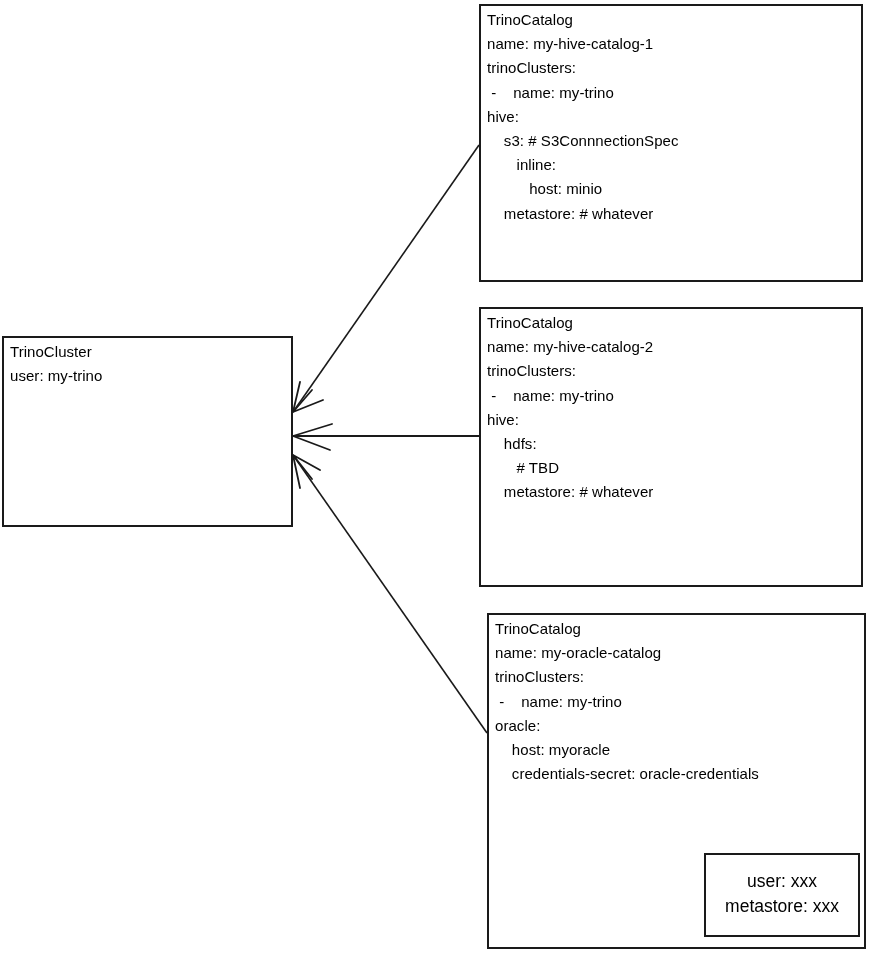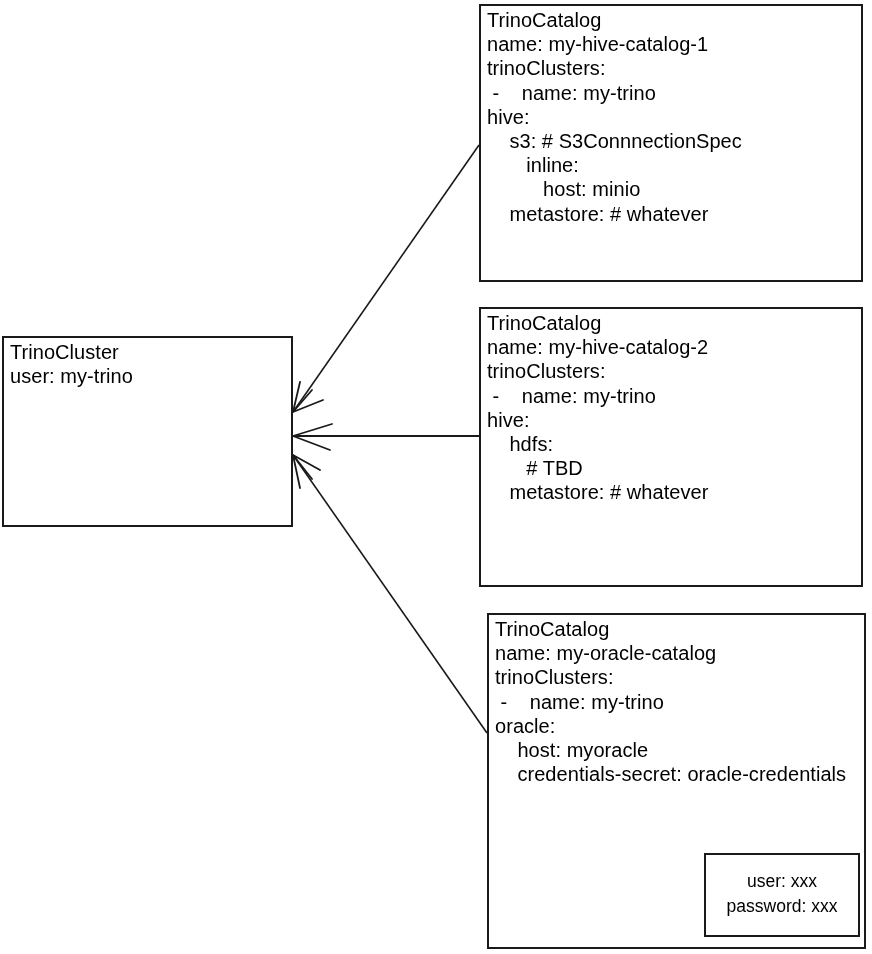--- a/index.html
+++ b/index.html
@@ -27,21 +27,21 @@
   .node {
     position: absolute;
     box-sizing: border-box;
     border: 2px solid #1a1a1a;
     background: #ffffff;
   }
   .node-text {
     position: absolute;
     left: 6px;
     top: 2px;
-    font-size: 20px;
+    font-size: 15px;
     line-height: 24.2px;
     color: #000000;
     white-space: pre;
     letter-spacing: 0.05px;
   }
   
   #trino-cluster {
     left: 2px;
     top: 336px;
     width: 291px;
@@ -151,17 +151,17 @@
     <div class="node-text">TrinoCatalog
 name: my-oracle-catalog
 trinoClusters:
  -    name: my-trino
 oracle:
     host: myoracle
     credentials-secret: oracle-credentials</div>
 
     <div id="oracle-secret">
       <div class="secret-text">user: xxx
-password: xxx</div>
+metastore: xxx</div>
     </div>
   </div>
 
 </div>
 
 </body></html>

